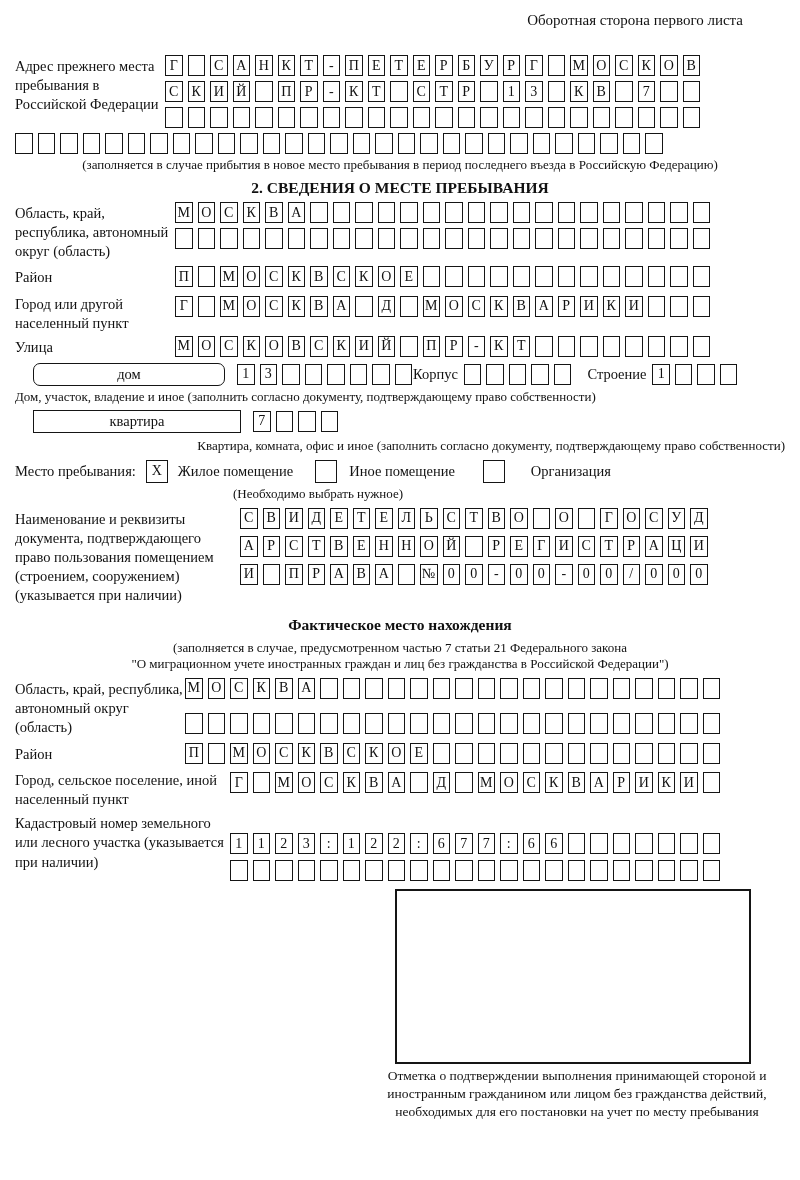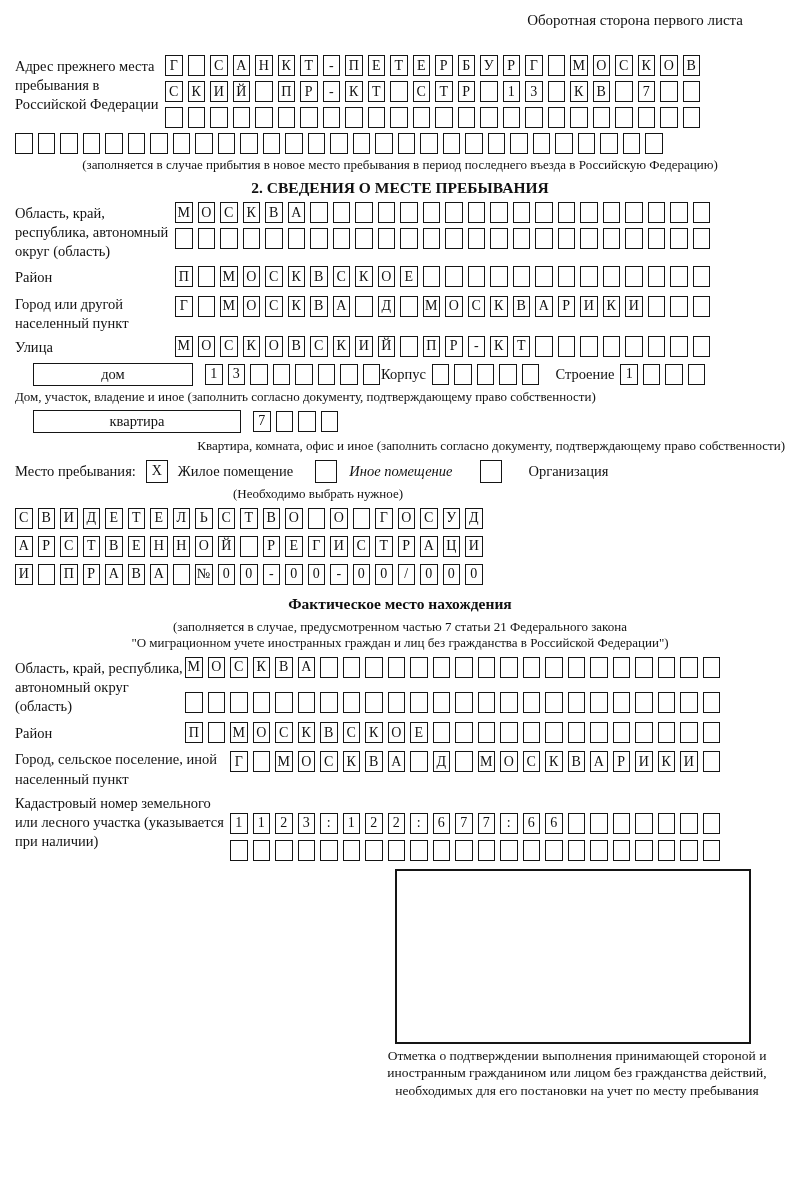--- a/index.html
+++ b/index.html
@@ -321,21 +321,21 @@
         <span class="cell"></span>
         <span class="cell"></span>
         <span class="cell"></span>
         <span class="cell"></span>
         <span class="cell"></span>
         <span class="cell"></span>
       </div>
   </div>
 
   <div class="inline-row mt6" style="margin-left:18px;">
-    <div class="named-box" style="width:160px;">дом</div>
+    <div class="named-box" style="width:192px;border-radius:7px;">дом</div>
     <div class="cells" style="margin-left:12px;">
         <span class="cell">1</span>
         <span class="cell">3</span>
         <span class="cell"></span>
         <span class="cell"></span>
         <span class="cell"></span>
         <span class="cell"></span>
         <span class="cell"></span>
         <span class="cell"></span>
       </div>
@@ -366,27 +366,28 @@
         <span class="cell"></span>
       </div>
   </div>
   <div class="caption mt5" style="text-align:right;">Квартира, комната, офис и иное (заполнить согласно документу, подтверждающему право собственности)</div>
 
   <div class="inline-row mt6">
     <div class="mini-lbl">Место пребывания:</div>
     <span class="checkbox" style="margin-left:10px;">X</span>
     <div class="mini-lbl" style="margin-left:10px;">Жилое помещение</div>
     <span class="checkbox" style="margin-left:22px;"></span>
-    <div class="mini-lbl" style="margin-left:12px;font-style:italic;">Иное помещение</div>
+    <div class="mini-lbl" style="margin-left:12px;">Иное помещение</div>
     <span class="checkbox" style="margin-left:28px;"></span>
     <div class="mini-lbl" style="margin-left:26px;">Организация</div>
   </div>
   <div class="caption mt3" style="text-align:left; margin-left:218px;">(Необходимо выбрать нужное)</div>
 
   <div class="block mt6">
+    <div class="lbl w225">Наименование и реквизиты документа, подтверждающего право пользования помещением (строением, сооружением) (указывается при наличии)</div>
     <div class="rows" style="gap:7px;">
       <div class="cells">
           <span class="cell">С</span>
           <span class="cell">В</span>
           <span class="cell">И</span>
           <span class="cell">Д</span>
           <span class="cell">Е</span>
           <span class="cell">Т</span>
           <span class="cell">Е</span>
           <span class="cell">Л</span>

